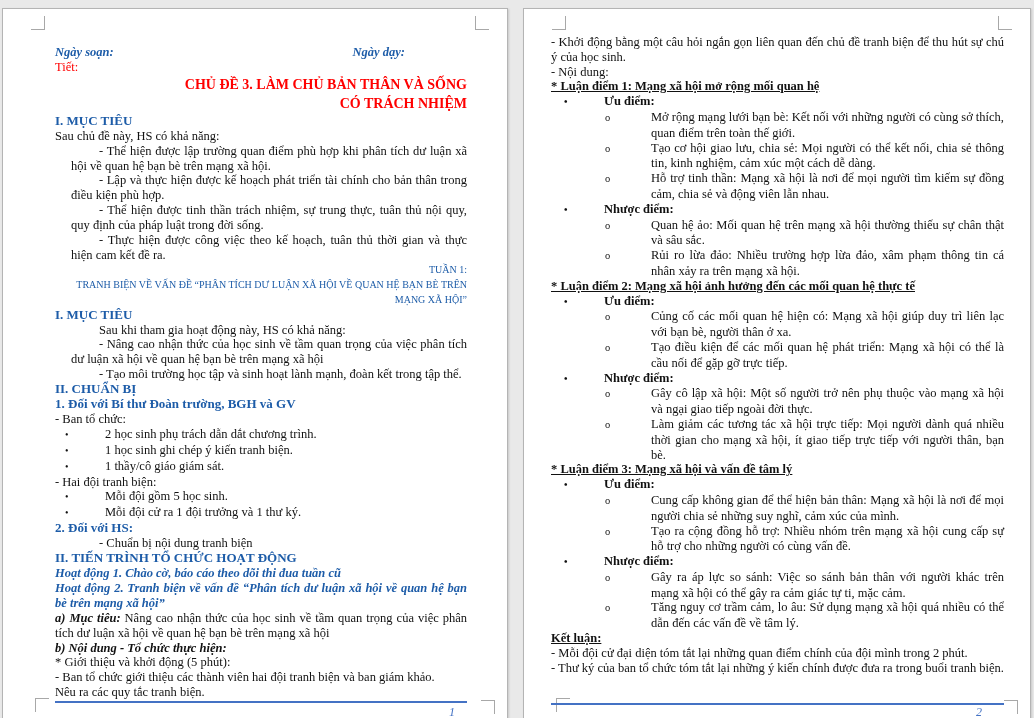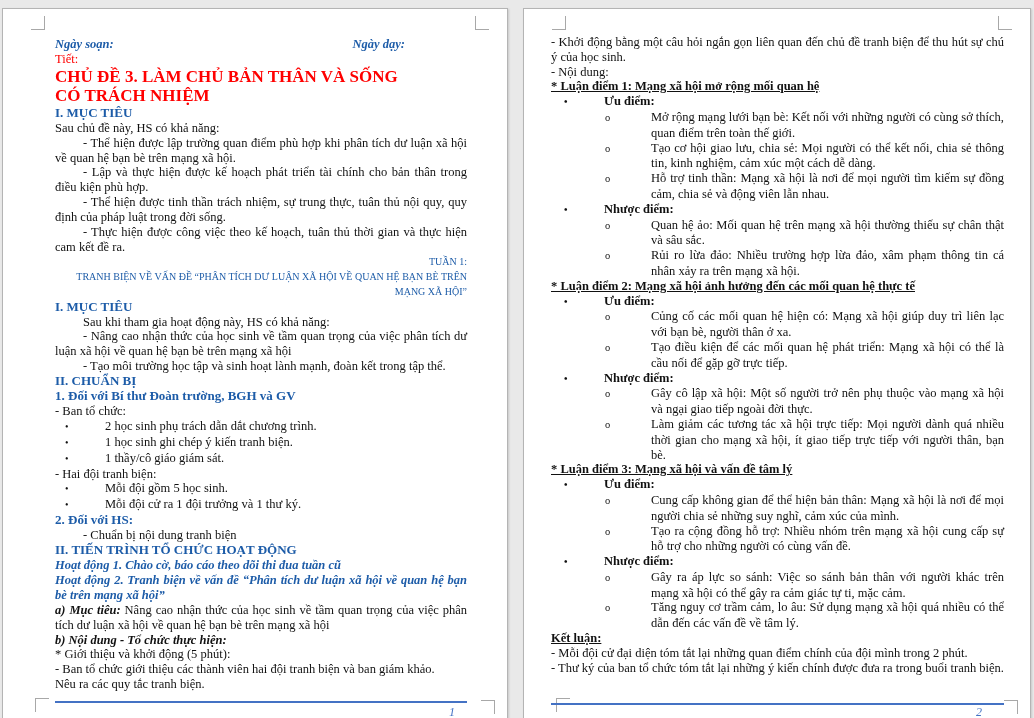--- a/index.html
+++ b/index.html
@@ -5,33 +5,33 @@
   :root{ --blue:#1d5ca8; --red:#ff0000; --fblue:#4472c4; --mark:#a8a8a8; }
   html,body{margin:0;padding:0;}
   body{width:1034px;height:718px;background:#e9e9e9;overflow:hidden;
        font-family:"Liberation Serif",serif;color:#111;}
   .page{position:absolute;top:8px;height:712px;background:#fff;
         border:1px solid #b4b4b4;box-sizing:border-box;overflow:hidden;
         box-shadow:1px 1px 2px rgba(0,0,0,.15);}
   #p1{left:2px;width:506px;}
   #p2{left:523px;width:508px;}
   .content{position:absolute;}
-  #p1 .content{left:52px;right:40px;top:28px;}
+  #p1 .content{left:52px;right:40px;top:36px;}
   #p2 .content{left:27px;right:26px;top:26px;}
   .ln{margin:0;font-size:12.5px;line-height:14.9px;}
   #p2 .ln{line-height:14.8px;}
   .hb{color:var(--blue);font-weight:bold;font-size:13px;}
   .hbc{color:var(--blue);font-weight:normal;text-align:right;font-size:10px;}
   .hbi{color:var(--blue);font-weight:bold;font-style:italic;}
   .red{color:var(--red);font-weight:normal;}
-  .title{color:var(--red);font-weight:bold;text-align:left;
-         font-size:17px;line-height:19.5px;}
+  .title{color:var(--red);font-weight:bold;text-align:right;
+         font-size:14px;line-height:19.5px;}
   .pair{display:flex;justify-content:space-between;padding-right:62px;
         color:var(--blue);font-weight:bold;font-style:italic;}
-  .ind{text-indent:28px;}
+  .ind{text-indent:28px;margin-left:16px;}
   .just{text-align:justify;}
   .lead b{font-style:italic;}
   .bold{font-weight:bold;text-decoration:underline;}
   .b1{padding-left:50px;text-indent:-20px;}
   .b1 .g{display:inline-block;width:20px;font-size:10px;}
   .rb1{padding-left:53px;text-indent:-20px;font-weight:bold;}
   .rb1 .g{display:inline-block;width:20px;font-size:10px;}
   .rb2{padding-left:100px;text-indent:-23px;}
   .rb2 .g{display:inline-block;width:23px;font-size:10.5px;}
   .cm{position:absolute;width:13px;height:13px;}

